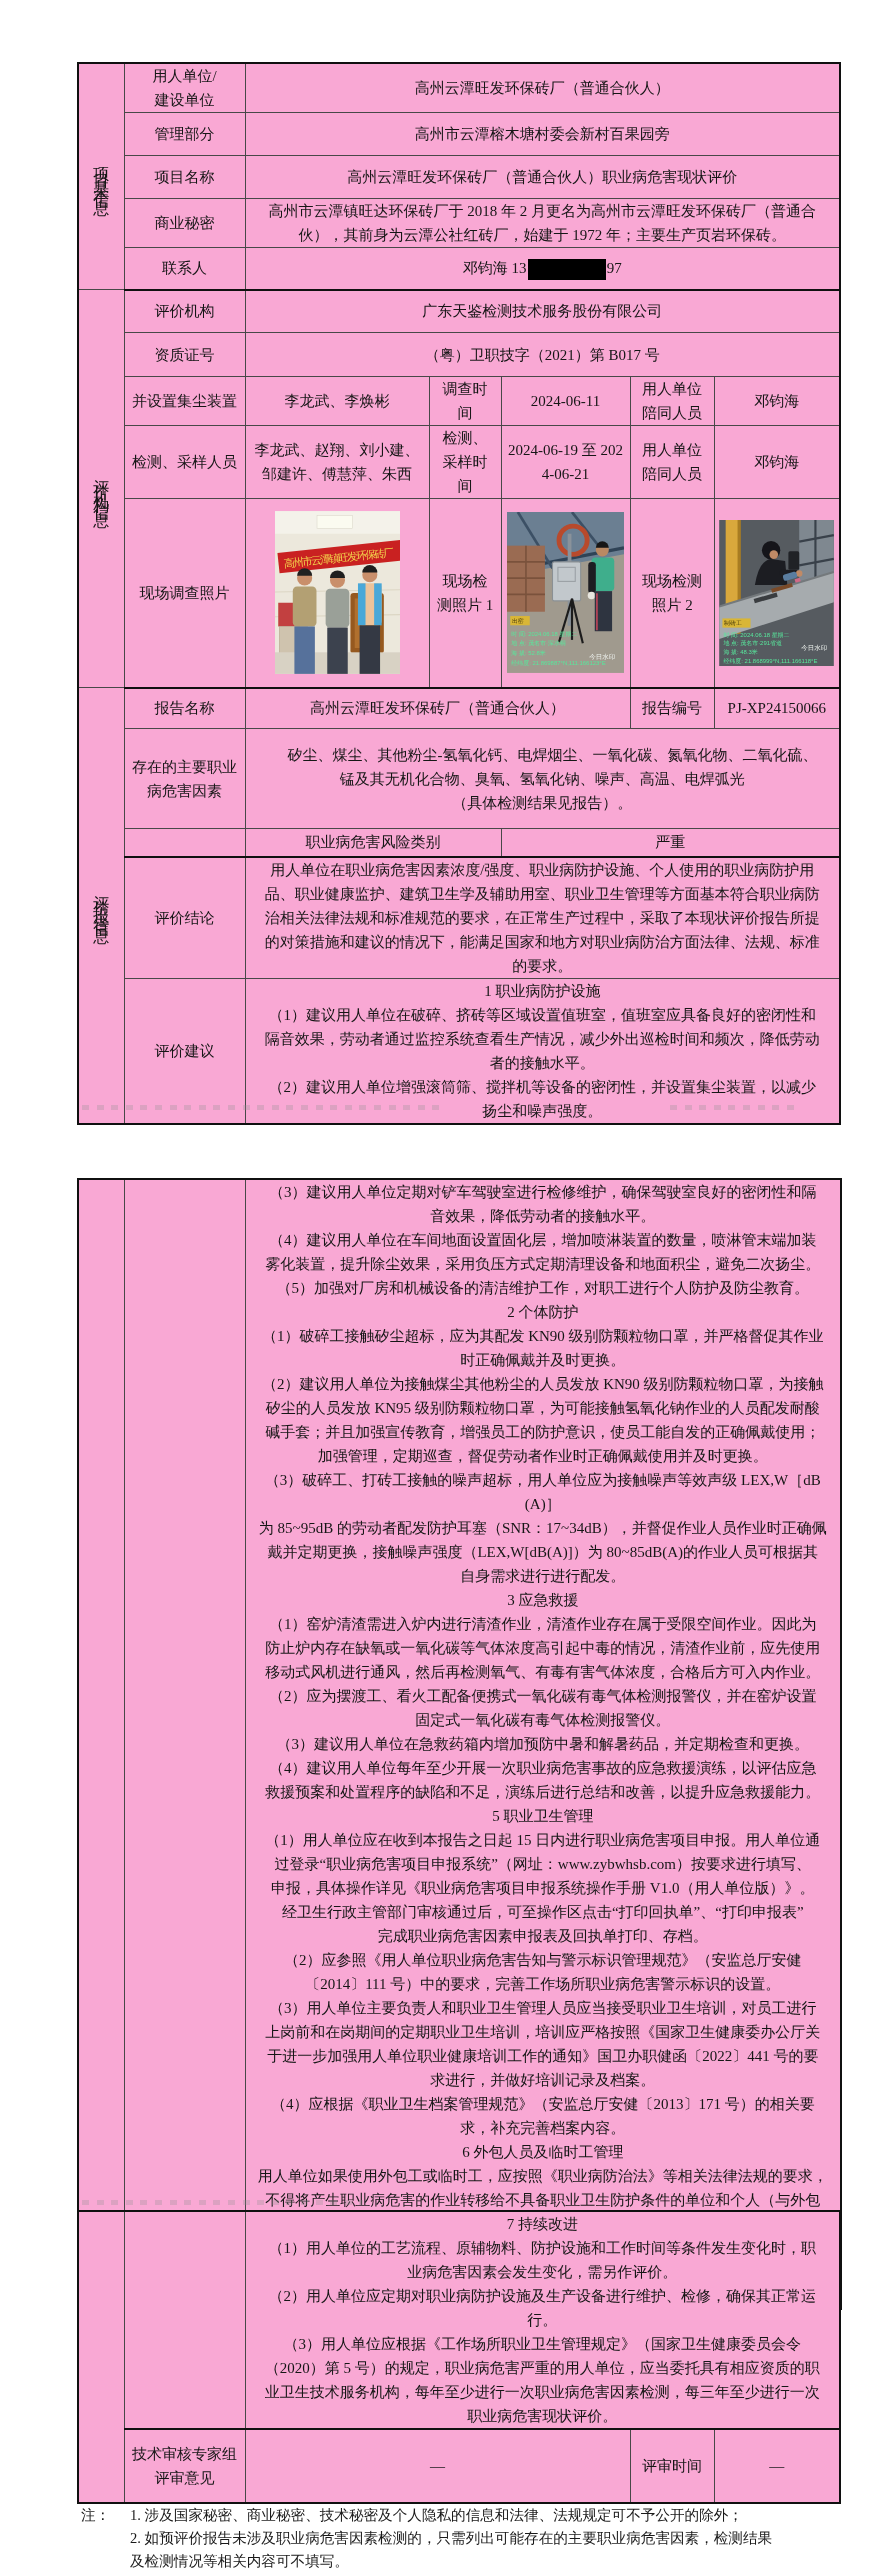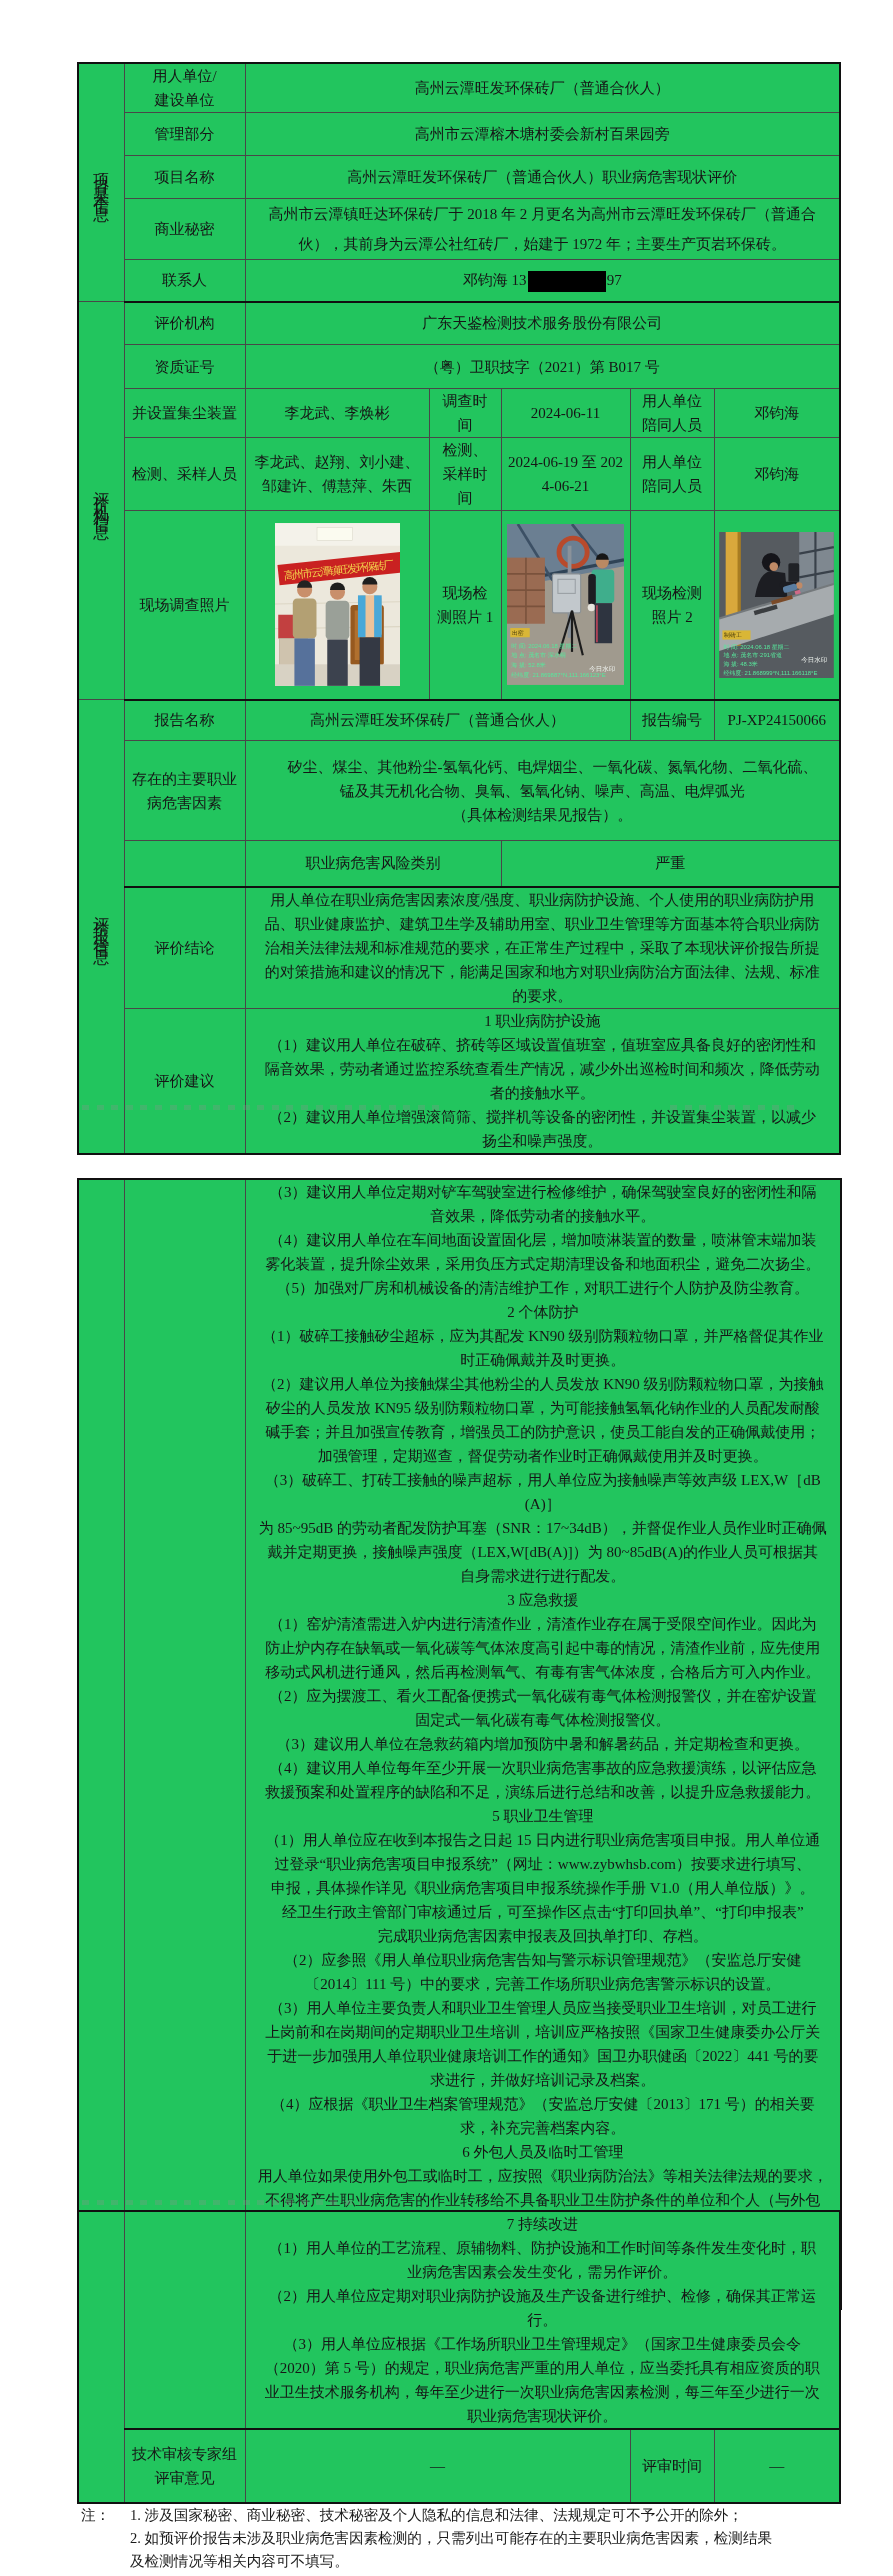--- a/index.html
+++ b/index.html
@@ -2,21 +2,21 @@
 <html style="font-size:8.7px"><head>
 <meta charset="utf-8">
 <style>
   html,body{margin:0;padding:0;background:#ffffff;}
   .page{position:relative;width:894px;height:2576px;background:#fff;overflow:hidden;
         font-family:"Liberation Serif","DejaVu Serif",serif;color:#141414;}
   .title{position:absolute;top:16px;left:0;width:894px;text-align:center;
          font-family:"Liberation Sans","DejaVu Sans",sans-serif;
          font-weight:bold;font-size:20.5px;letter-spacing:1.1px;color:#0a0a0a;}
   table.doc{position:absolute;left:77px;border-collapse:collapse;table-layout:fixed;
-            width:763px;background:#22c55e;}
+            width:763px;background:#f9a8d4;}
   table.doc{border:2.2px solid #101010;}
   table.doc td{border:1.1px solid #484848;font-size:15px;color:#161616;
                vertical-align:middle;text-align:center;word-break:break-all;
                line-height:24px;padding:0 6.5px;}
   tr.sep td{border-bottom:2.2px solid #101010;}
   td.grp{width:46px;padding:0;}
   .vtext{writing-mode:vertical-lr;text-orientation:upright;letter-spacing:6.5px;
          font-size:16px;display:inline-block;line-height:1;}
   td.par{text-align:left;vertical-align:top;line-height:23px;padding:2.2px 5.4px 0 6.5px;}
   .pre{white-space:pre-line;}
@@ -63,21 +63,21 @@
     <tr style="height:43px">
       <td>管理部分</td>
       <td colspan="5">高州市云潭榕木塘村委会新村百果园旁</td>
     </tr>
     <tr style="height:43px">
       <td>项目名称</td>
       <td colspan="5">高州云潭旺发环保砖厂（普通合伙人）职业病危害现状评价</td>
     </tr>
     <tr style="height:49px">
       <td>商业秘密</td>
-      <td colspan="5" class="par pre" style="vertical-align:middle;line-height:30px;border-radius:8px;">高州市云潭镇旺达环保砖厂于 2018 年 2 月更名为高州市云潭旺发环保砖厂（普通合
+      <td colspan="5" class="par pre" style="vertical-align:middle;line-height:24px;border-radius:8px;">高州市云潭镇旺达环保砖厂于 2018 年 2 月更名为高州市云潭旺发环保砖厂（普通合
 伙），其前身为云潭公社红砖厂，始建于 1972 年；主要生产页岩环保砖。</td>
     </tr>
     <tr style="height:42px" class="sep">
       <td>联系人</td>
       <td colspan="5">
         <span>邓钧海 13</span><span class="redact"></span><span>97</span>
       </td>
     </tr>
     <tr style="height:43px">
       <td class="grp" rowspan="5">
@@ -240,21 +240,21 @@
       <td colspan="3">高州云潭旺发环保砖厂（普通合伙人）</td>
       <td>报告编号</td>
       <td>PJ-XP24150066</td>
     </tr>
     <tr style="height:100px">
       <td>存在的主要职业病危害因素</td>
       <td colspan="5" class="haz pre">矽尘、煤尘、其他粉尘-氢氧化钙、电焊烟尘、一氧化碳、氮氧化物、二氧化硫、
 锰及其无机化合物、臭氧、氢氧化钠、噪声、高温、电焊弧光
 （具体检测结果见报告）。</td>
     </tr>
-    <tr style="height:46px" class="sep">
+    <tr style="height:28px" class="sep">
       <td></td>
       <td colspan="2">职业病危害风险类别</td>
       <td colspan="3">严重</td>
     </tr>
     <tr style="height:119px">
       <td>评价结论</td>
       <td colspan="5" class="par pre">用人单位在职业病危害因素浓度/强度、职业病防护设施、个人使用的职业病防护用
 品、职业健康监护、建筑卫生学及辅助用室、职业卫生管理等方面基本符合职业病防
 治相关法律法规和标准规范的要求，在正常生产过程中，采取了本现状评价报告所提
 的对策措施和建议的情况下，能满足国家和地方对职业病防治方面法律、法规、标准

